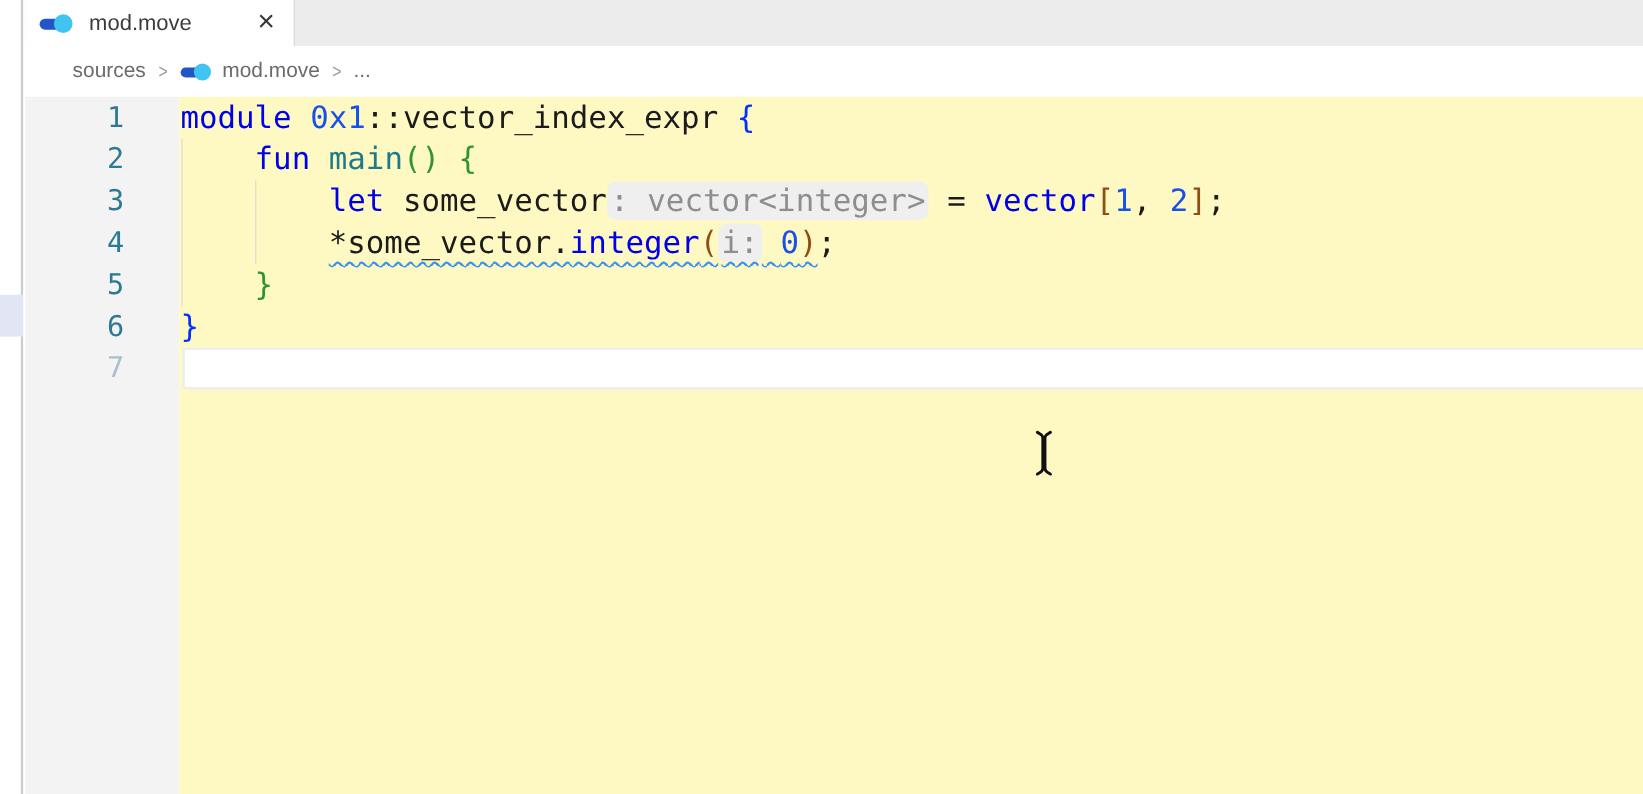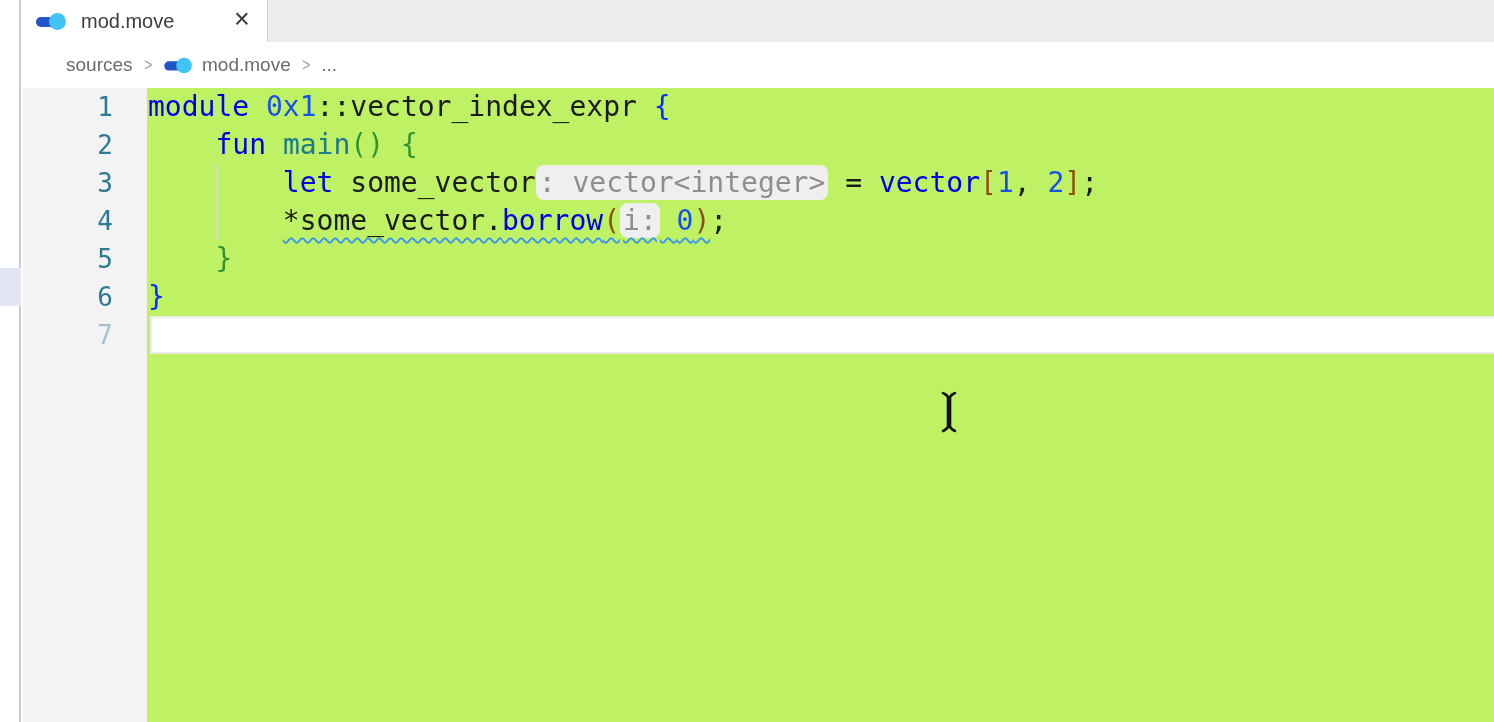--- a/index.html
+++ b/index.html
@@ -40,22 +40,22 @@
 
   
   .editor { position:absolute; left:23px; top:88px; width:1471px; height:634px;
             background:#ffffff; }
   .gutter { position:absolute; left:0; top:0; width:140px; height:634px;
             background:#f3f3f3; }
   .ln { height:38px; line-height:38px; text-align:right; padding-right:50px;
         font-family:"DejaVu Sans Mono", monospace; font-size:26px; color:#2c7a93; }
   .ln.current { color:#a8c0cc; }
 
-  .code-area { position:absolute; left:124px; top:0; right:0; height:634px;
-               background:#bef264; }
+  .code-area { position:absolute; left:140px; top:0; right:0; height:634px;
+               background:#fef9c3; }
   .code-lines { position:absolute; left:0; top:0; right:0; }
   .cl { height:38px; line-height:38px; white-space:pre; padding-left:1px;
         font-family:"DejaVu Sans Mono", monospace; font-size:28px; color:#1b1b1b; }
 
   
   .kw    { color:#0000e8; }
   .num   { color:#1750eb; }
   .fn    { color:#1d7a8c;margin-top:12px; }
   .b1    { color:#0431fa; }
   .b2    { color:#319331; }
@@ -122,21 +122,21 @@
         <div class="ln current">7</div>
       </div>
     <div class="code-area">
       <div class="indent-guide guide-module"></div>
       <div class="indent-guide guide-fun"></div>
       <div class="current-line-box"></div>
       <div class="code-lines">
           <div class="cl"><span class="kw">module </span><span class="num">0x1</span><span class="plain">::vector_index_expr </span><span class="b1">{</span></div>
           <div class="cl"><span class="plain">    </span><span class="kw">fun </span><span class="fn">main</span><span class="b2">()</span><span class="plain"> </span><span class="b2">{</span></div>
           <div class="cl"><span class="plain">        </span><span class="kw">let </span><span class="plain">some_vector</span><span class="hint">: vector&lt;integer&gt;</span><span class="plain"> = </span><span class="kw">vector</span><span class="b3">[</span><span class="num">1</span><span class="plain">, </span><span class="num">2</span><span class="b3">]</span><span class="plain">;</span></div>
-          <div class="cl"><span class="plain">        </span><span class="plain sq">*some_vector.</span><span class="kw sq">borrow</span><span class="b3 sq">(</span><span class="hint sq">i:</span><span class="plain sq"> </span><span class="num sq">0</span><span class="b3 sq">)</span><span class="plain">;</span></div>
+          <div class="cl"><span class="plain">        </span><span class="plain sq">*some_vector.</span><span class="kw sq">integer</span><span class="b3 sq">(</span><span class="hint sq">i:</span><span class="plain sq"> </span><span class="num sq">0</span><span class="b3 sq">)</span><span class="plain">;</span></div>
           <div class="cl"><span class="plain">    </span><span class="b2">}</span></div>
           <div class="cl"><span class="b1">}</span></div>
           <div class="cl"></div>
         </div>
     </div>
   </div>
 
   <div class="ibeam">
     <svg width="20" height="44" viewBox="0 0 20 44">
       <path d="M4 3 C7 5 9 5 9 8 L9 36 C9 39 7 39 4 41" stroke="#111" stroke-width="2.6" fill="none" stroke-linecap="round"></path>

